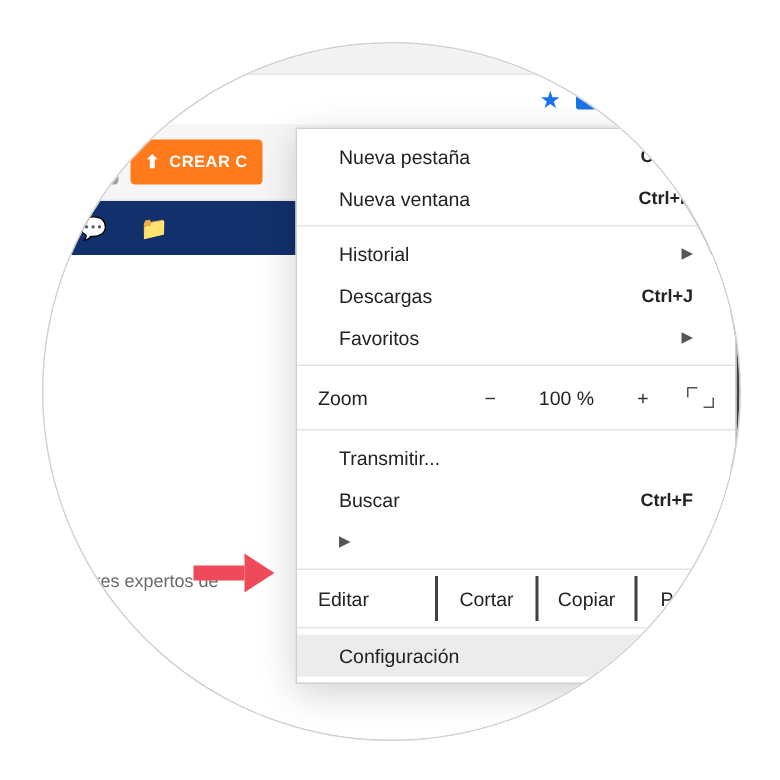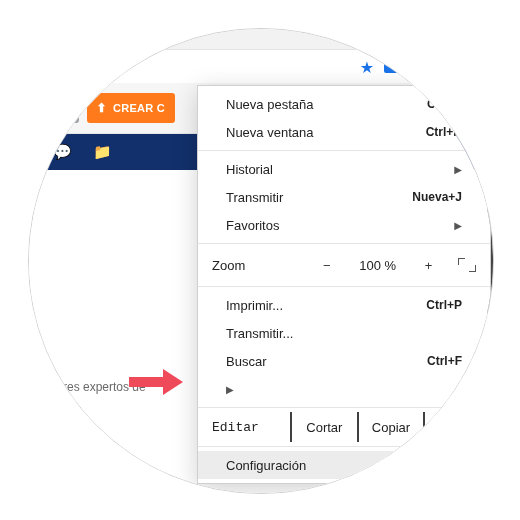--- a/index.html
+++ b/index.html
@@ -35,21 +35,21 @@
   .zoomrow{display:flex;align-items:center;height:34px;padding:0 14px;gap:20px;}
   .zoomrow .lab{flex:0 0 85px;}
   .zbtn{width:22px;text-align:center;color:#333;}
   .zval{width:48px;text-align:center;}
   .full{width:20px;height:14px;margin-left:auto;position:relative;}
   .full::before,.full::after{content:"";position:absolute;width:6px;height:6px;border:1.5px solid #555;}
   .full::before{left:0;top:0;border-right:none;border-bottom:none;}
   .full::after{right:0;bottom:0;border-left:none;border-top:none;}
   .editrow{display:flex;align-items:center;height:30px;}
   .editrow>div{flex:1;text-align:center;border-left:2px solid #404040;height:100%;display:flex;align-items:center;justify-content:center;}
-  .editrow>div:first-child{border-left:none;justify-content:flex-start;padding-left:14px;flex:0 0 78px;font-family:Liberation Mono, monospace;}
+  .editrow>div:first-child{border-left:none;justify-content:flex-start;padding-left:14px;flex:0 0 78px;}
   .scrolldark{position:absolute;right:0;top:56px;width:6px;height:390px;background:#2b2b2b;opacity:.85;}
 </style>
 </head>
 <body>
 
 <div class="stage">
   <div class="circle">
     <div class="bg"></div>
 
     <div class="toolbar">
@@ -92,40 +92,36 @@
       <div class="row">
         <span class="lab">Nueva ventana</span>
           <span class="sc">Ctrl+N</span>
       </div>
       <div class="div"></div>
       <div class="row">
         <span class="lab">Historial</span>
           <span class="tri">▶</span>
       </div>
       <div class="row">
-        <span class="lab">Transmitir</span>
-          <span class="sc">Nueva+J</span>
+        <span class="lab">Descargas</span>
+          <span class="sc">Ctrl+J</span>
       </div>
       <div class="row">
         <span class="lab">Favoritos</span>
           <span class="tri">▶</span>
       </div>
       <div class="div"></div>
       <div class="zoomrow">
         <span class="lab">Zoom</span>
         <span class="zbtn">−</span>
         <span class="zval">100 %</span>
         <span class="zbtn">+</span>
         <span class="full"></span>
       </div>
       <div class="div"></div>
-      <div class="row">
-        <span class="lab">Imprimir...</span>
-          <span class="sc">Ctrl+P</span>
-      </div>
       <div class="row">
         <span class="lab">Transmitir...</span>
           <span></span>
       </div>
       <div class="row">
         <span class="lab">Buscar</span>
           <span class="sc">Ctrl+F</span>
       </div>
       <div class="row">
           <span class="tri">▶</span>

